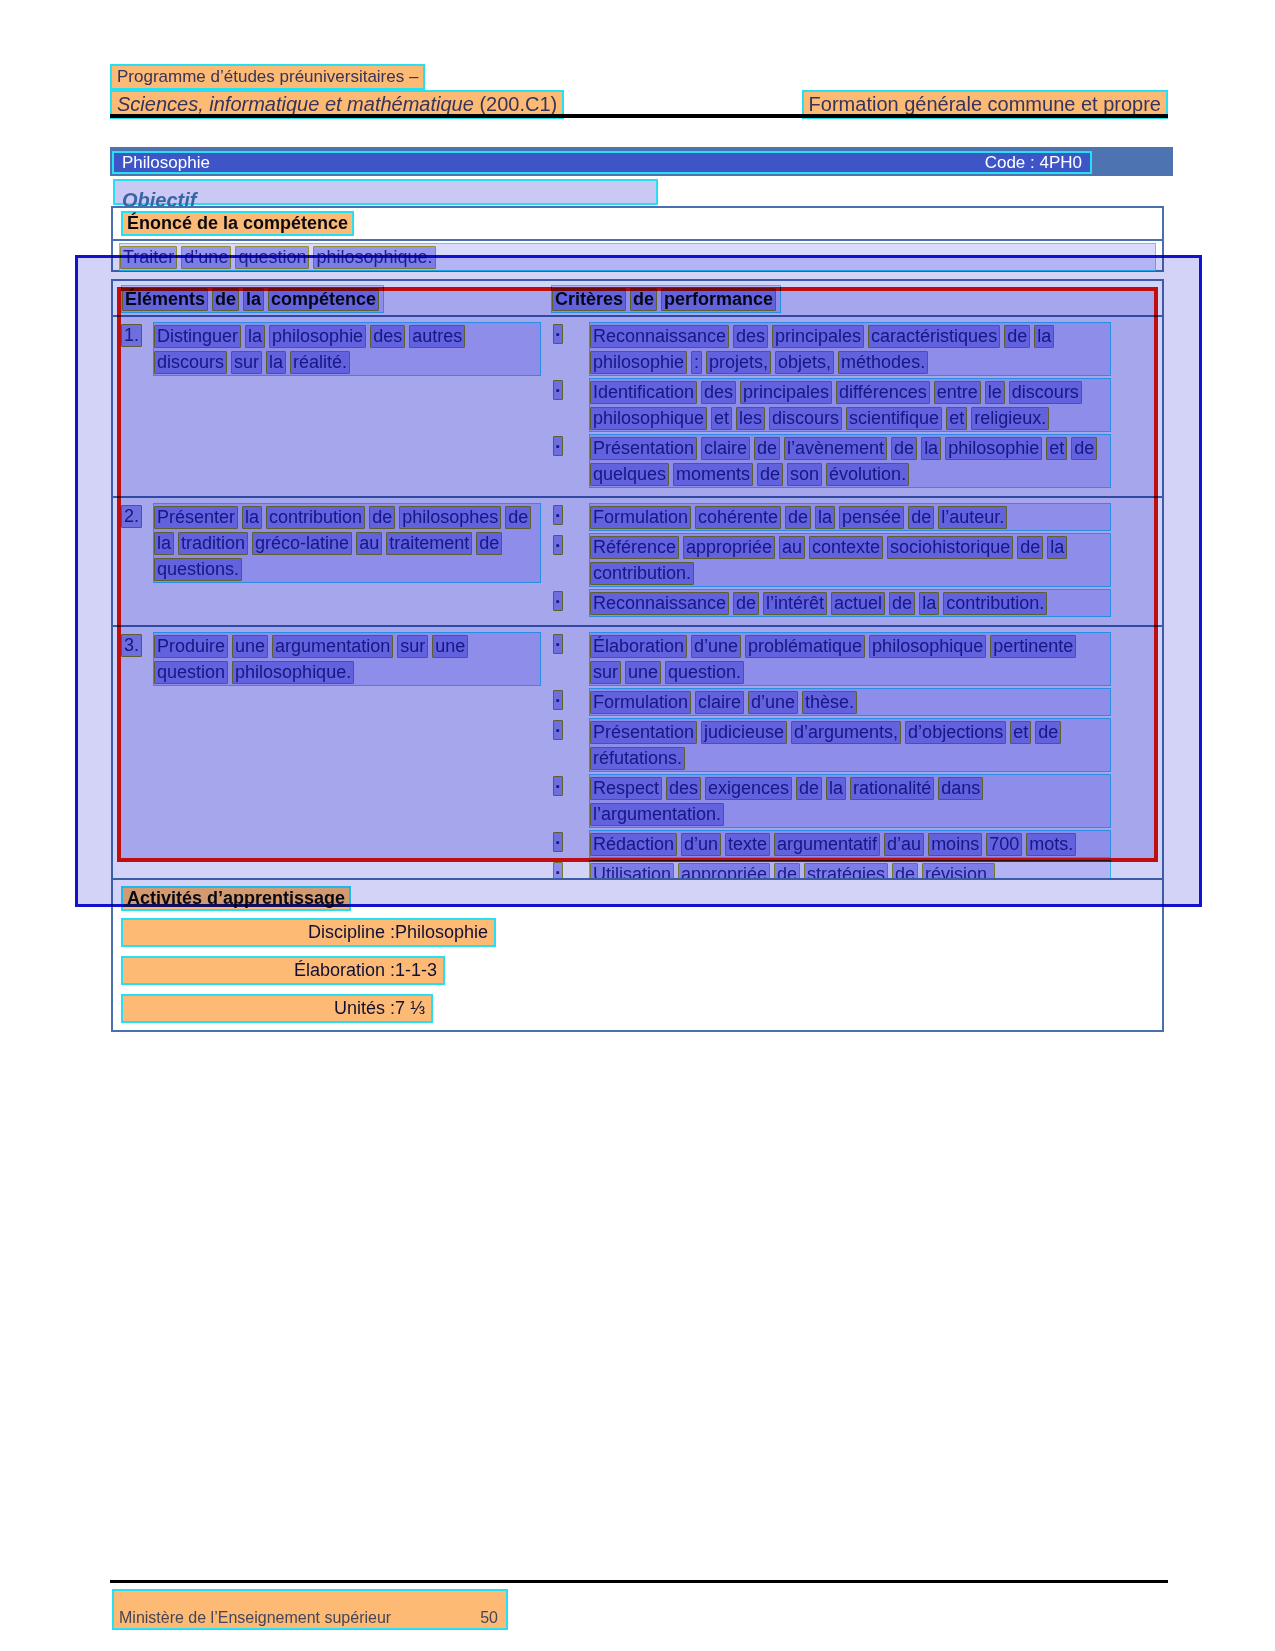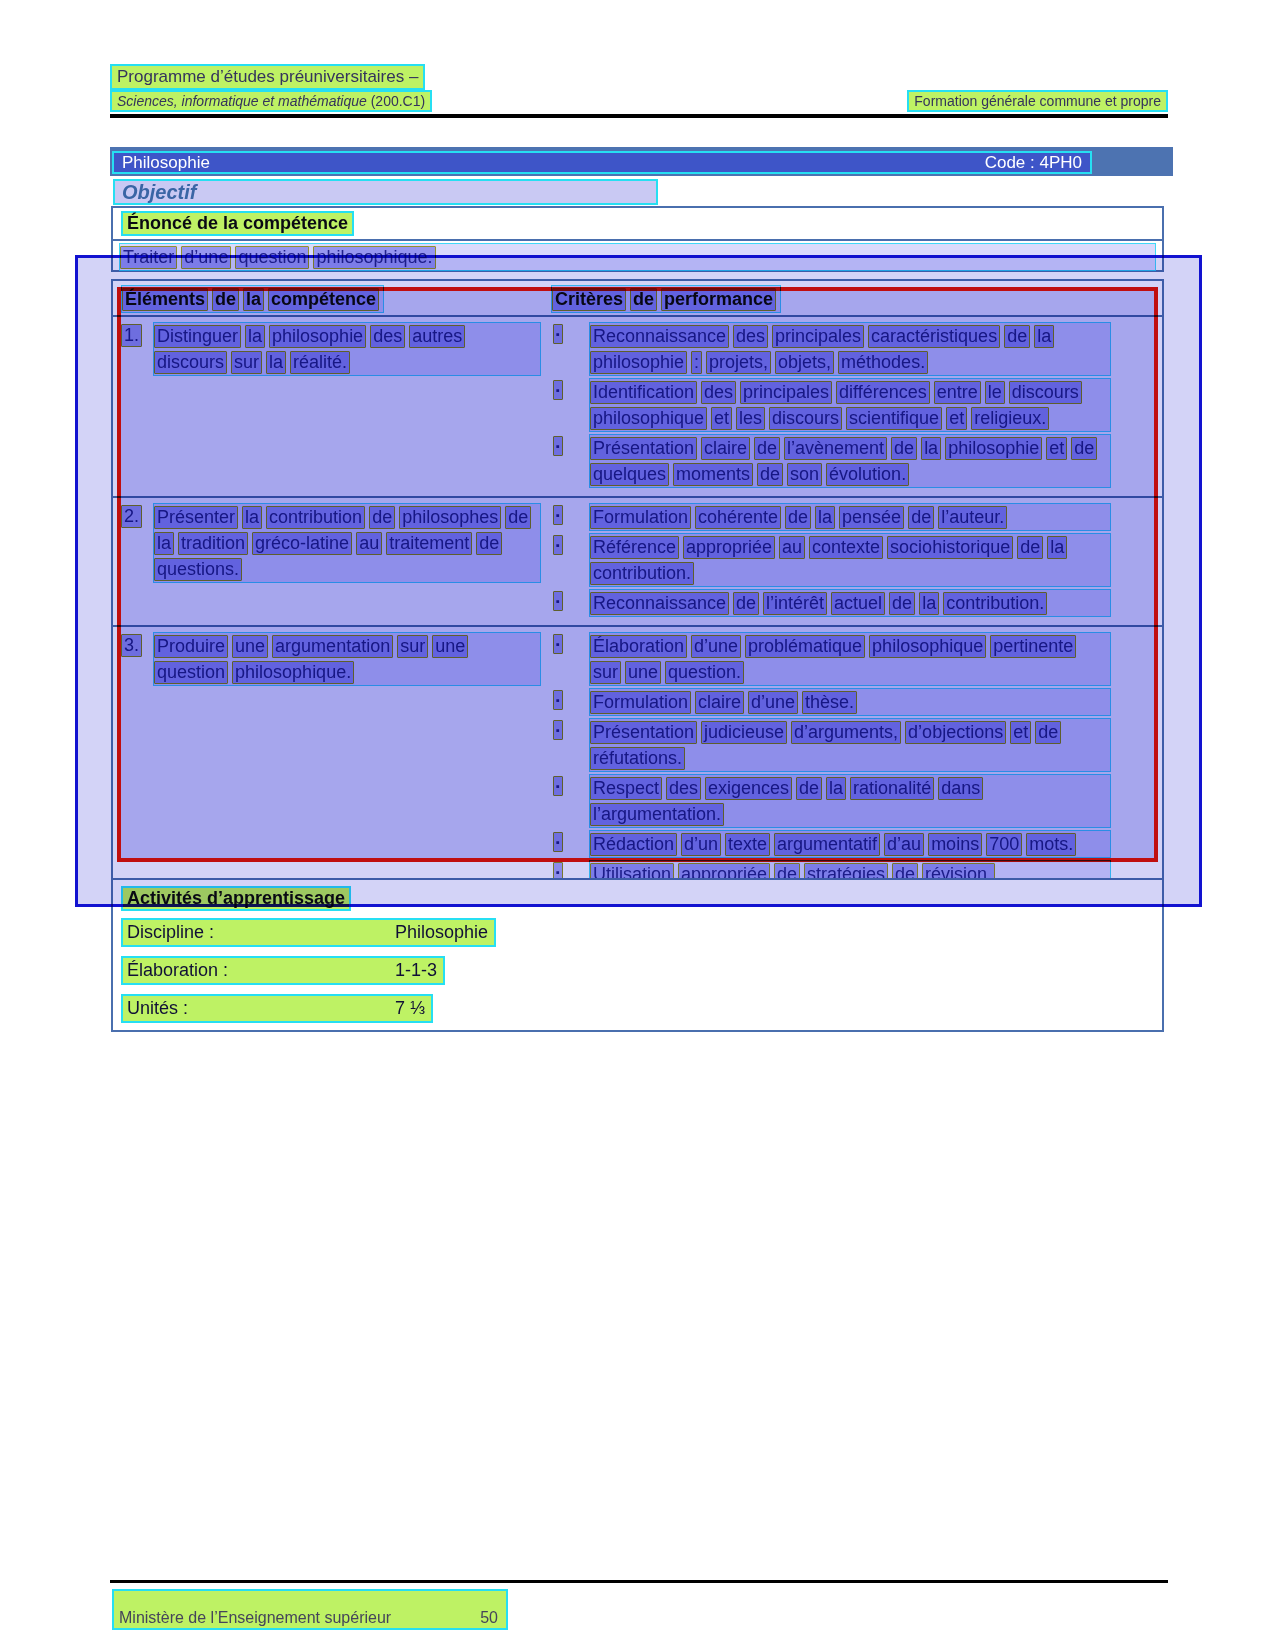--- a/index.html
+++ b/index.html
@@ -7,45 +7,45 @@
     --ann-blue:#1212d0; --ann-red:#e8100f; --ann-cyan:#26dff2;
     --word-border:#91912d; --heading-text:#0a0a14; --body-text:#22228e;
   }
   *{box-sizing:border-box; margin:0; padding:0;}
   html,body{background:#ffffff;}
   body{font-family:"Liberation Sans","DejaVu Sans",sans-serif;}
   .page{position:relative; width:1275px; height:1651px; background:#fff; overflow:hidden;}
 
   
   .ln{ background:rgba(140,140,245,0.32); border:1px solid rgba(25,215,245,0.8); }
-  .ln-solid{ background:#bef264; border:2px solid var(--ann-cyan); }
+  .ln-solid{ background:#fdba74; border:2px solid var(--ann-cyan); }
   .w{ display:inline-block; background:rgba(82,82,228,0.5); border:1px solid var(--word-border);
       padding:0 2px; margin:1px 4px 1px 0; line-height:21px; border-radius:1px;}
   .wordline{ display:block; line-height:26px; }
 
   
   .hdr-l1{position:absolute; left:110px; top:64px; font-size:17px; color:#34345c;}
   .hdr-l1 .ln-solid{padding:1px 5px; display:inline-block;}
-  .hdr-l2{position:absolute; left:110px; top:90px; width:1058px; display:flex; justify-content:space-between; font-size:14px; color:#34345c;}
+  .hdr-l2{position:absolute; left:110px; top:90px; width:1058px; display:flex; justify-content:space-between; font-size:20px; color:#34345c;}
   .hdr-l2 .ln-solid{padding:1px 5px; display:inline-block;}
   .it{font-style:italic;}
   .rule1{position:absolute; left:110px; top:114px; width:1058px; height:4px; background:#000;}
 
   
   .titlebar{position:absolute; left:110px; top:147px; width:1063px; height:29px; background:var(--title-bar-bg);}
   .titlebar-inner{position:absolute; left:2px; top:4px; width:980px; height:23px;
       background:var(--title-bar-hl); border:2px solid var(--ann-cyan);
       display:flex; justify-content:space-between; align-items:center;
       padding:0 8px; color:#fff; font-size:17px;}
 
   
   .objstd{position:absolute; left:113px; top:179px; width:545px; height:26px;
       background:#c9c9f3; border:2px solid var(--ann-cyan);
       font-size:20px; font-weight:bold; font-style:italic; color:#3a65a5;}
-  .objstd .obj{position:absolute; left:7px; top:0;}
+  .objstd .obj{position:absolute; left:7px; top:8px;}
   .objstd .std{position:absolute; left:432px; top:0;margin-top:44px;}
 
   
   .docbox{position:absolute; left:111px; width:1053px; border:2px solid var(--box-border); background:#fff;}
   .enonce{top:206px; height:66px;}
   .enonce-h{height:33px; border-bottom:2px solid var(--box-border); padding:3px 8px; font-size:18px; font-weight:bold; color:var(--heading-text);}
   .enonce-h .ln-solid{display:inline-block; padding:0 4px;}
   .enonce-t{padding:2px 6px; font-size:18px; color:var(--body-text);}
 
   
@@ -61,21 +61,21 @@
   .cell-crit{flex:1;}
   .crit{display:flex; align-items:flex-start; margin-bottom:2px;}
   .bullet-box{flex:none; margin:2px 26px 0 2px; line-height:18px; font-size:11px; color:var(--body-text);}
   .crit-text{width:522px;}
 
   
   .activ{top:878px; height:154px;}
   .activ-h{padding:6px 8px 2px 8px; font-size:18px; font-weight:bold; color:var(--heading-text);}
   .activ-h .ln-solid{display:inline-block; padding:0 4px;}
   .arow{padding:5px 8px 4px 8px; font-size:18px; color:#101036;}
-  .act-line{display:inline-flex; padding:2px 6px 2px 4px;}
+  .act-line{display:inline-flex; padding:2px 6px 2px 4px;text-align:right;}
   .alabel{width:268px; flex:none;}
   .avalue{}
 
   
   .rule2{position:absolute; left:110px; top:1580px; width:1058px; height:3px; background:#000;}
   .footline{position:absolute; left:112px; top:1589px; width:396px; display:flex; justify-content:space-between; padding:18px 8px 1px 5px; font-size:16px; color:#45455a;}
 
   
   .ov{position:absolute; pointer-events:none; mix-blend-mode:multiply;}
   .ov-blue{left:75px; top:255px; width:1127px; height:652px; border:3px solid var(--ann-blue); background:#d3d3f7; z-index:30;}

